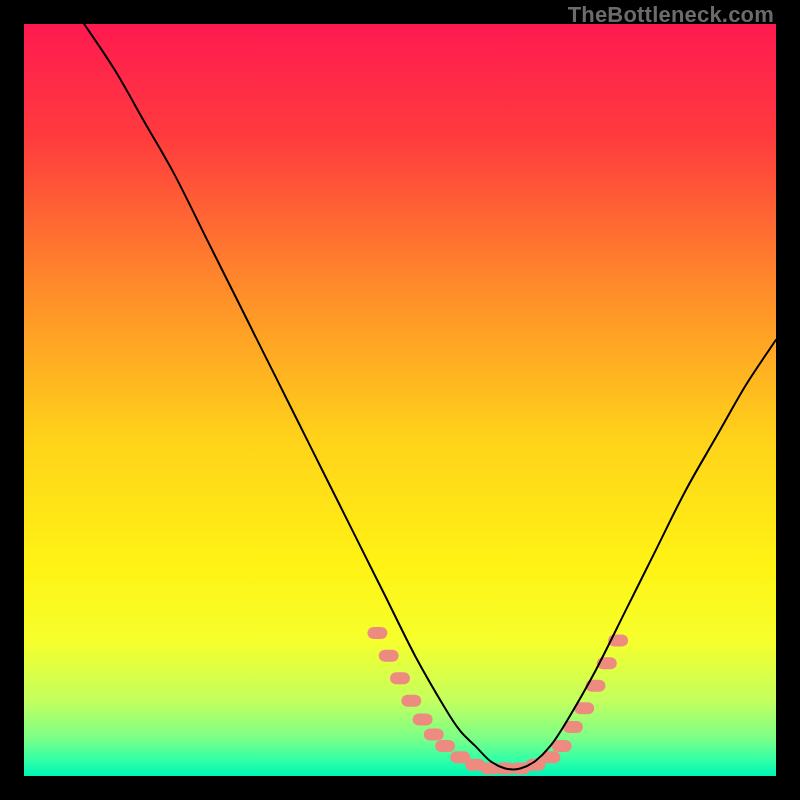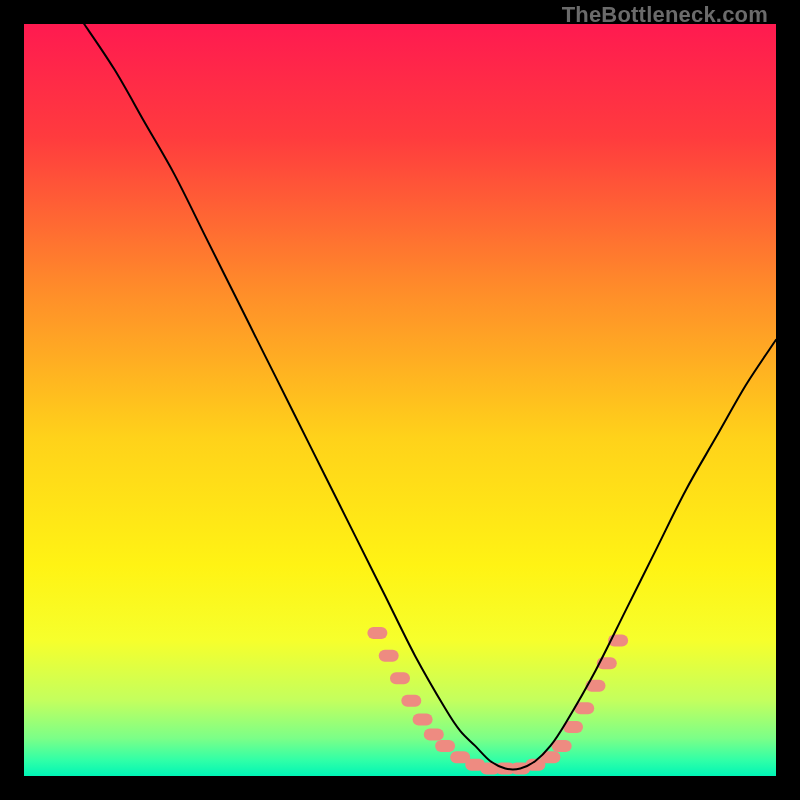--- a/index.html
+++ b/index.html
@@ -21,21 +21,21 @@
   .plot-area {
     position: absolute;
     left: 0;
     top: 0;
     width: 752px;
     height: 752px;
   }
   .watermark {
     position: absolute;
     top: 2px;
-    right: 32px;
+    right: 26px;
     font-family: Arial, Helvetica, sans-serif;
     font-size: 22px;
     font-weight: 600;
     color: #6b6b6b;
     letter-spacing: 0.2px;
   }
   svg {
     display: block;
   }
 </style>

